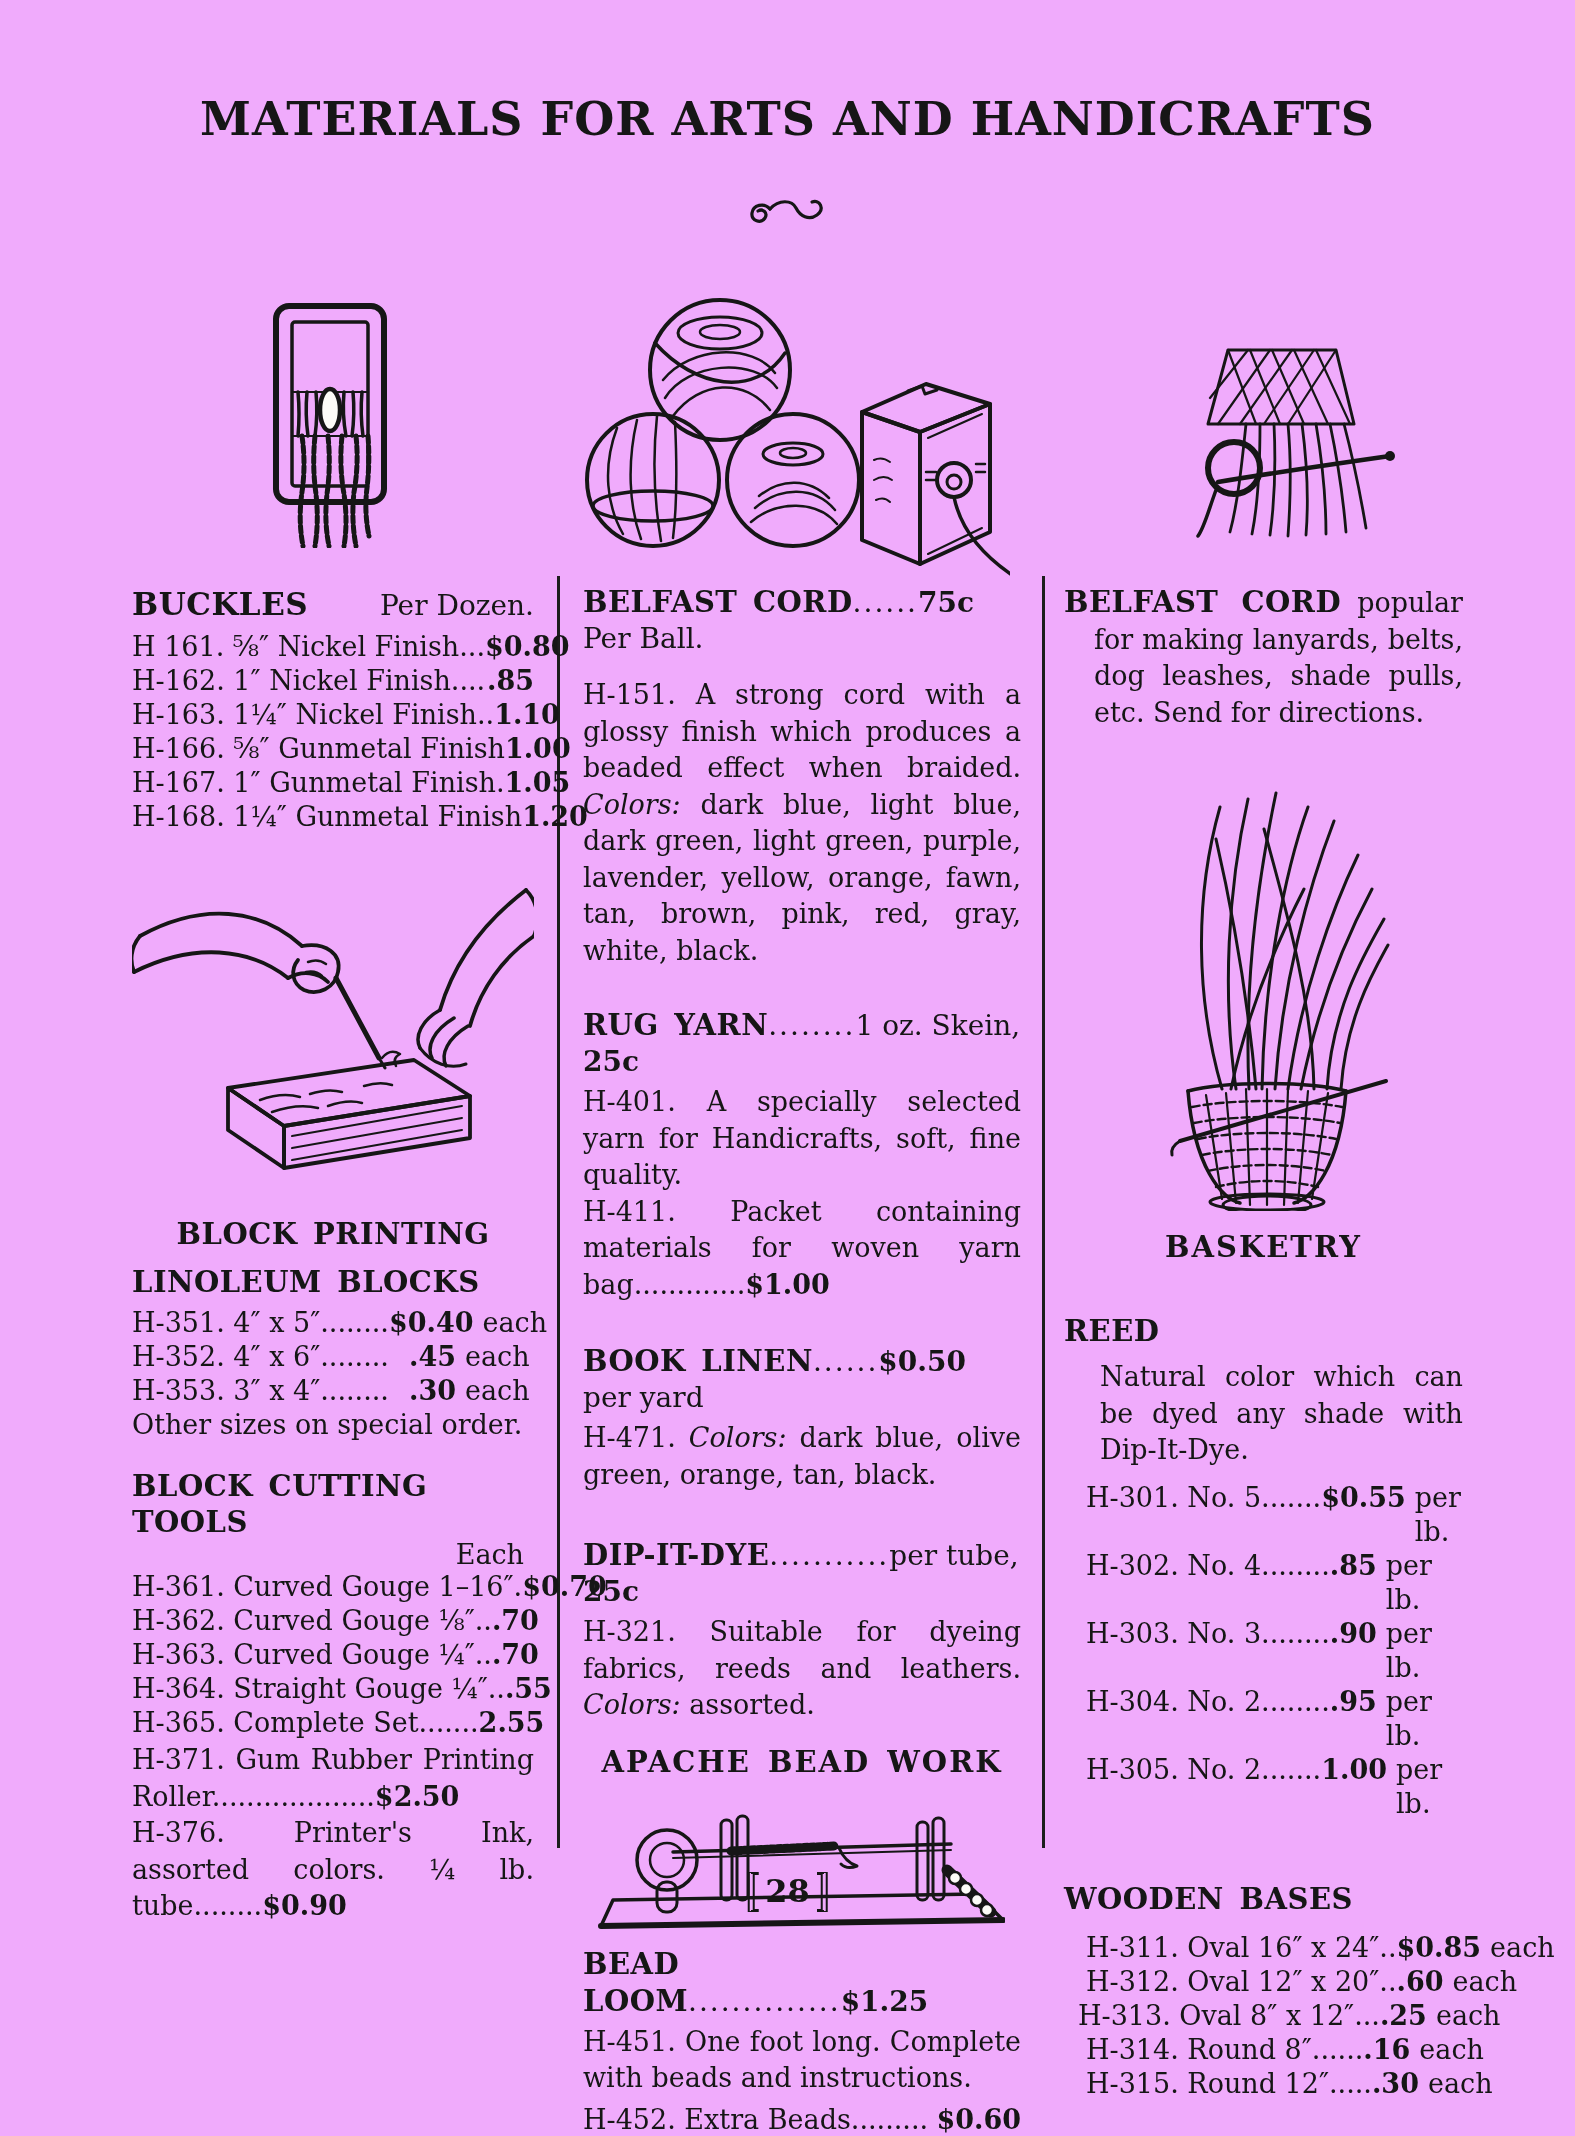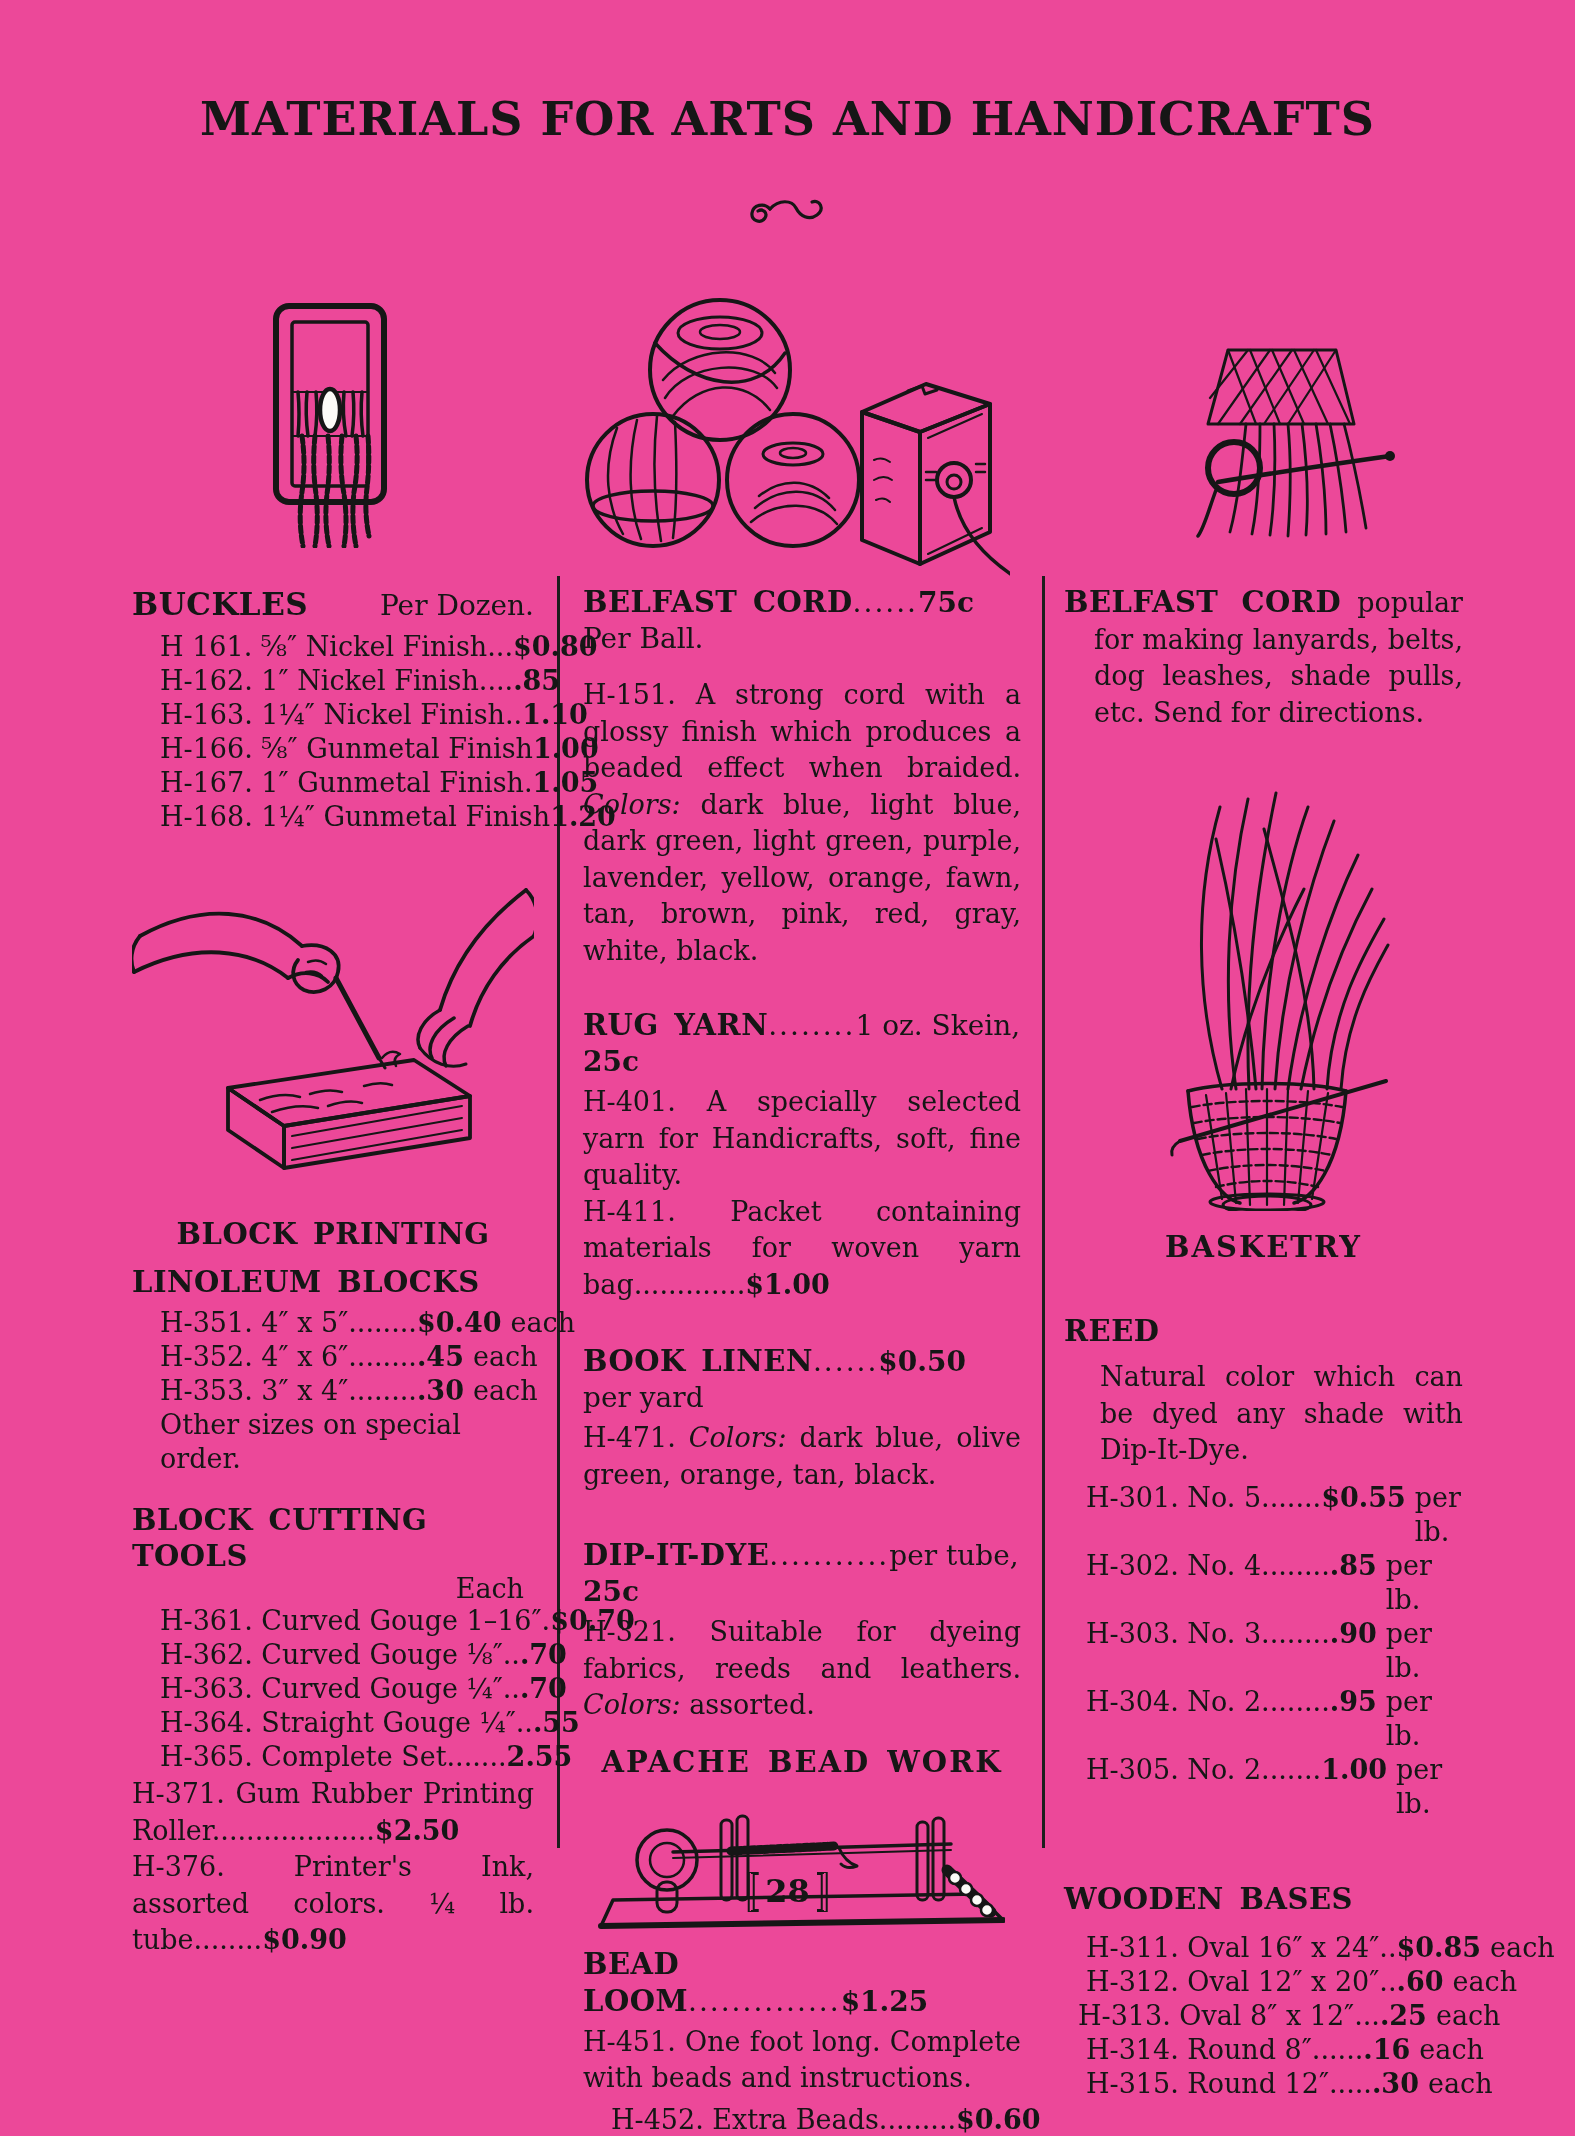--- a/index.html
+++ b/index.html
@@ -1,34 +1,34 @@
 <!DOCTYPE html>
 <html><head>
 <meta charset="utf-8">
 <style>
   *{box-sizing:border-box}
   body{margin:0;background:#e9e7e2}
-  .page{position:relative;width:1575px;height:2136px;margin:0 auto;background:#ec4899;color:#161616;
+  .page{position:relative;width:1575px;height:2136px;margin:0 auto;background:#f0abfc;color:#161616;
         font-family:"DejaVu Serif",serif;overflow:hidden}
   .title{position:absolute;top:92px;left:0;width:100%;text-align:center;font-size:46px;font-weight:bold;
          letter-spacing:1px;white-space:nowrap}
   .orn{position:absolute;top:194px;left:50%;transform:translateX(-50%)}
   .vrule{position:absolute;top:576px;width:3px;height:1272px;background:#1d1d1d}
   .col{position:absolute;top:576px}
   .c1{left:132px;width:402px}
   .c2{left:583px;width:438px}
   .c3{left:1064px;width:399px}
   .shead{font-weight:bold;font-size:29px;line-height:36px;letter-spacing:.5px;word-spacing:5px}
   .sechead{font-size:28px;line-height:36px}
   .hname{font-weight:bold;letter-spacing:.5px;word-spacing:5px;font-size:29px}
   .hdots{letter-spacing:2px}
   .headrow{display:flex;align-items:baseline}
   .unit{margin-left:auto;font-size:28px}
   .row{display:flex;align-items:baseline;font-size:27px;line-height:34px}
-  .ind{margin-left:28px}
+  .ind{}
   .lbl{white-space:nowrap}
   .price{margin-left:auto;font-weight:bold;white-space:nowrap}
   .suf{padding-left:9px;font-weight:normal}
   .suf.each{width:78px}
   .suf.lb{width:96px}
   .para{font-size:27px;line-height:36.5px;text-align:justify;margin:0}
   .para b{font-weight:bold}
   .it{font-style:italic}
   .center{text-align:center}
   .hang{padding-left:30px;text-indent:-30px}

